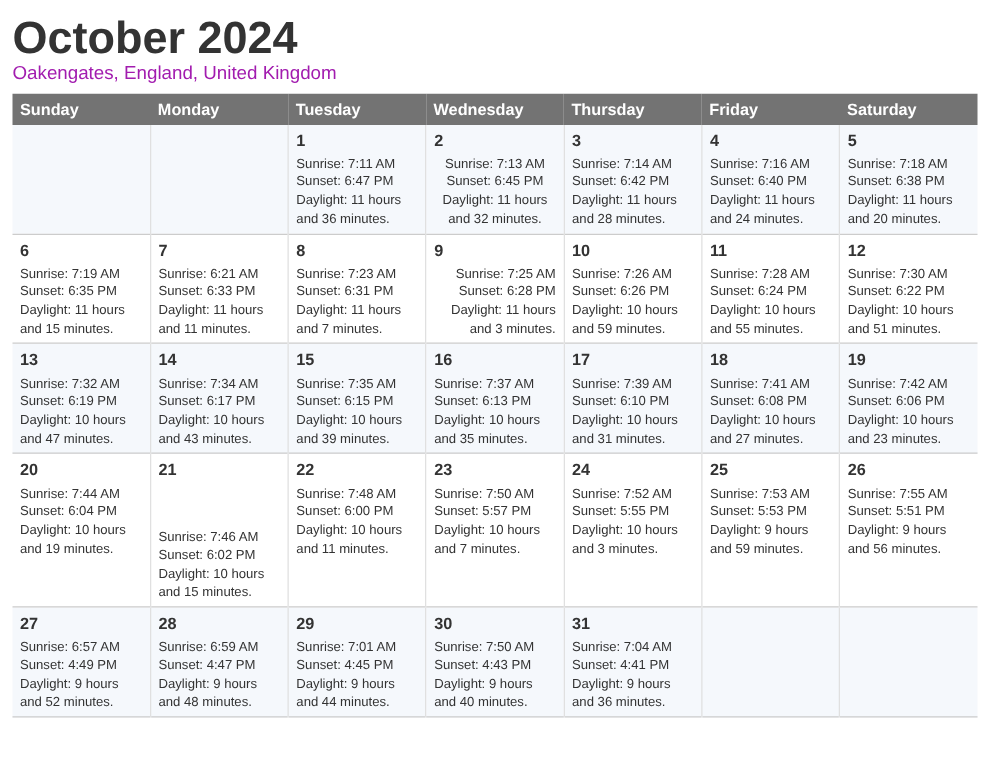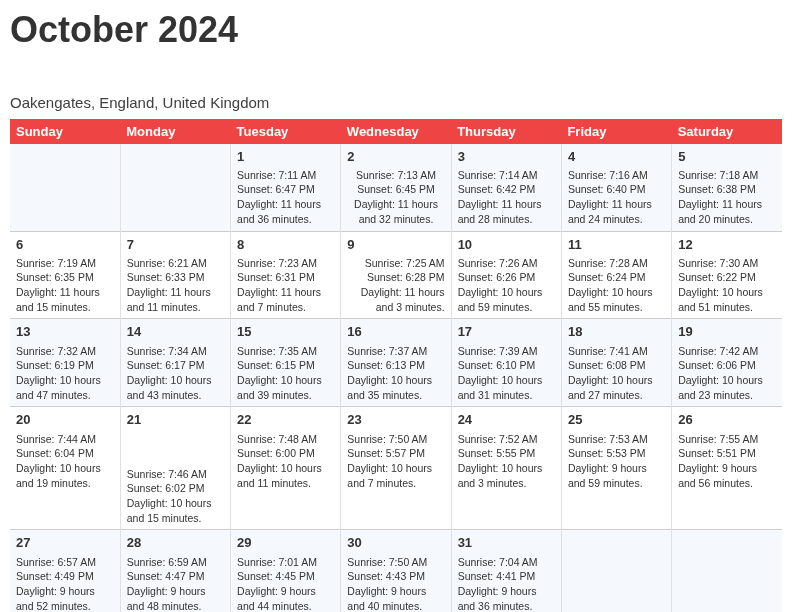--- a/index.html
+++ b/index.html
@@ -31,30 +31,29 @@
     .title-block {
     }
     .month-title {
       font-size: 36px;
       font-weight: bold;
       color: #333;
       line-height: 1.1;
     }
     .location {
       font-size: 15px;
-      color: #404040;
-      margin-top: 44px;
+      color: #a21caf;
     }
     table {
       width: 100%;
       border-collapse: collapse;
       font-size: 11px;
     }
     thead tr th {
-      background-color: #ef4444;
+      background-color: #737373;
       color: #fff;
       text-align: left;
       padding: 5px 6px;
       font-size: 13px;
       font-weight: bold;
     }
     tbody tr {
       border-bottom: 1px solid #ccc;
     }
     tbody tr td {

